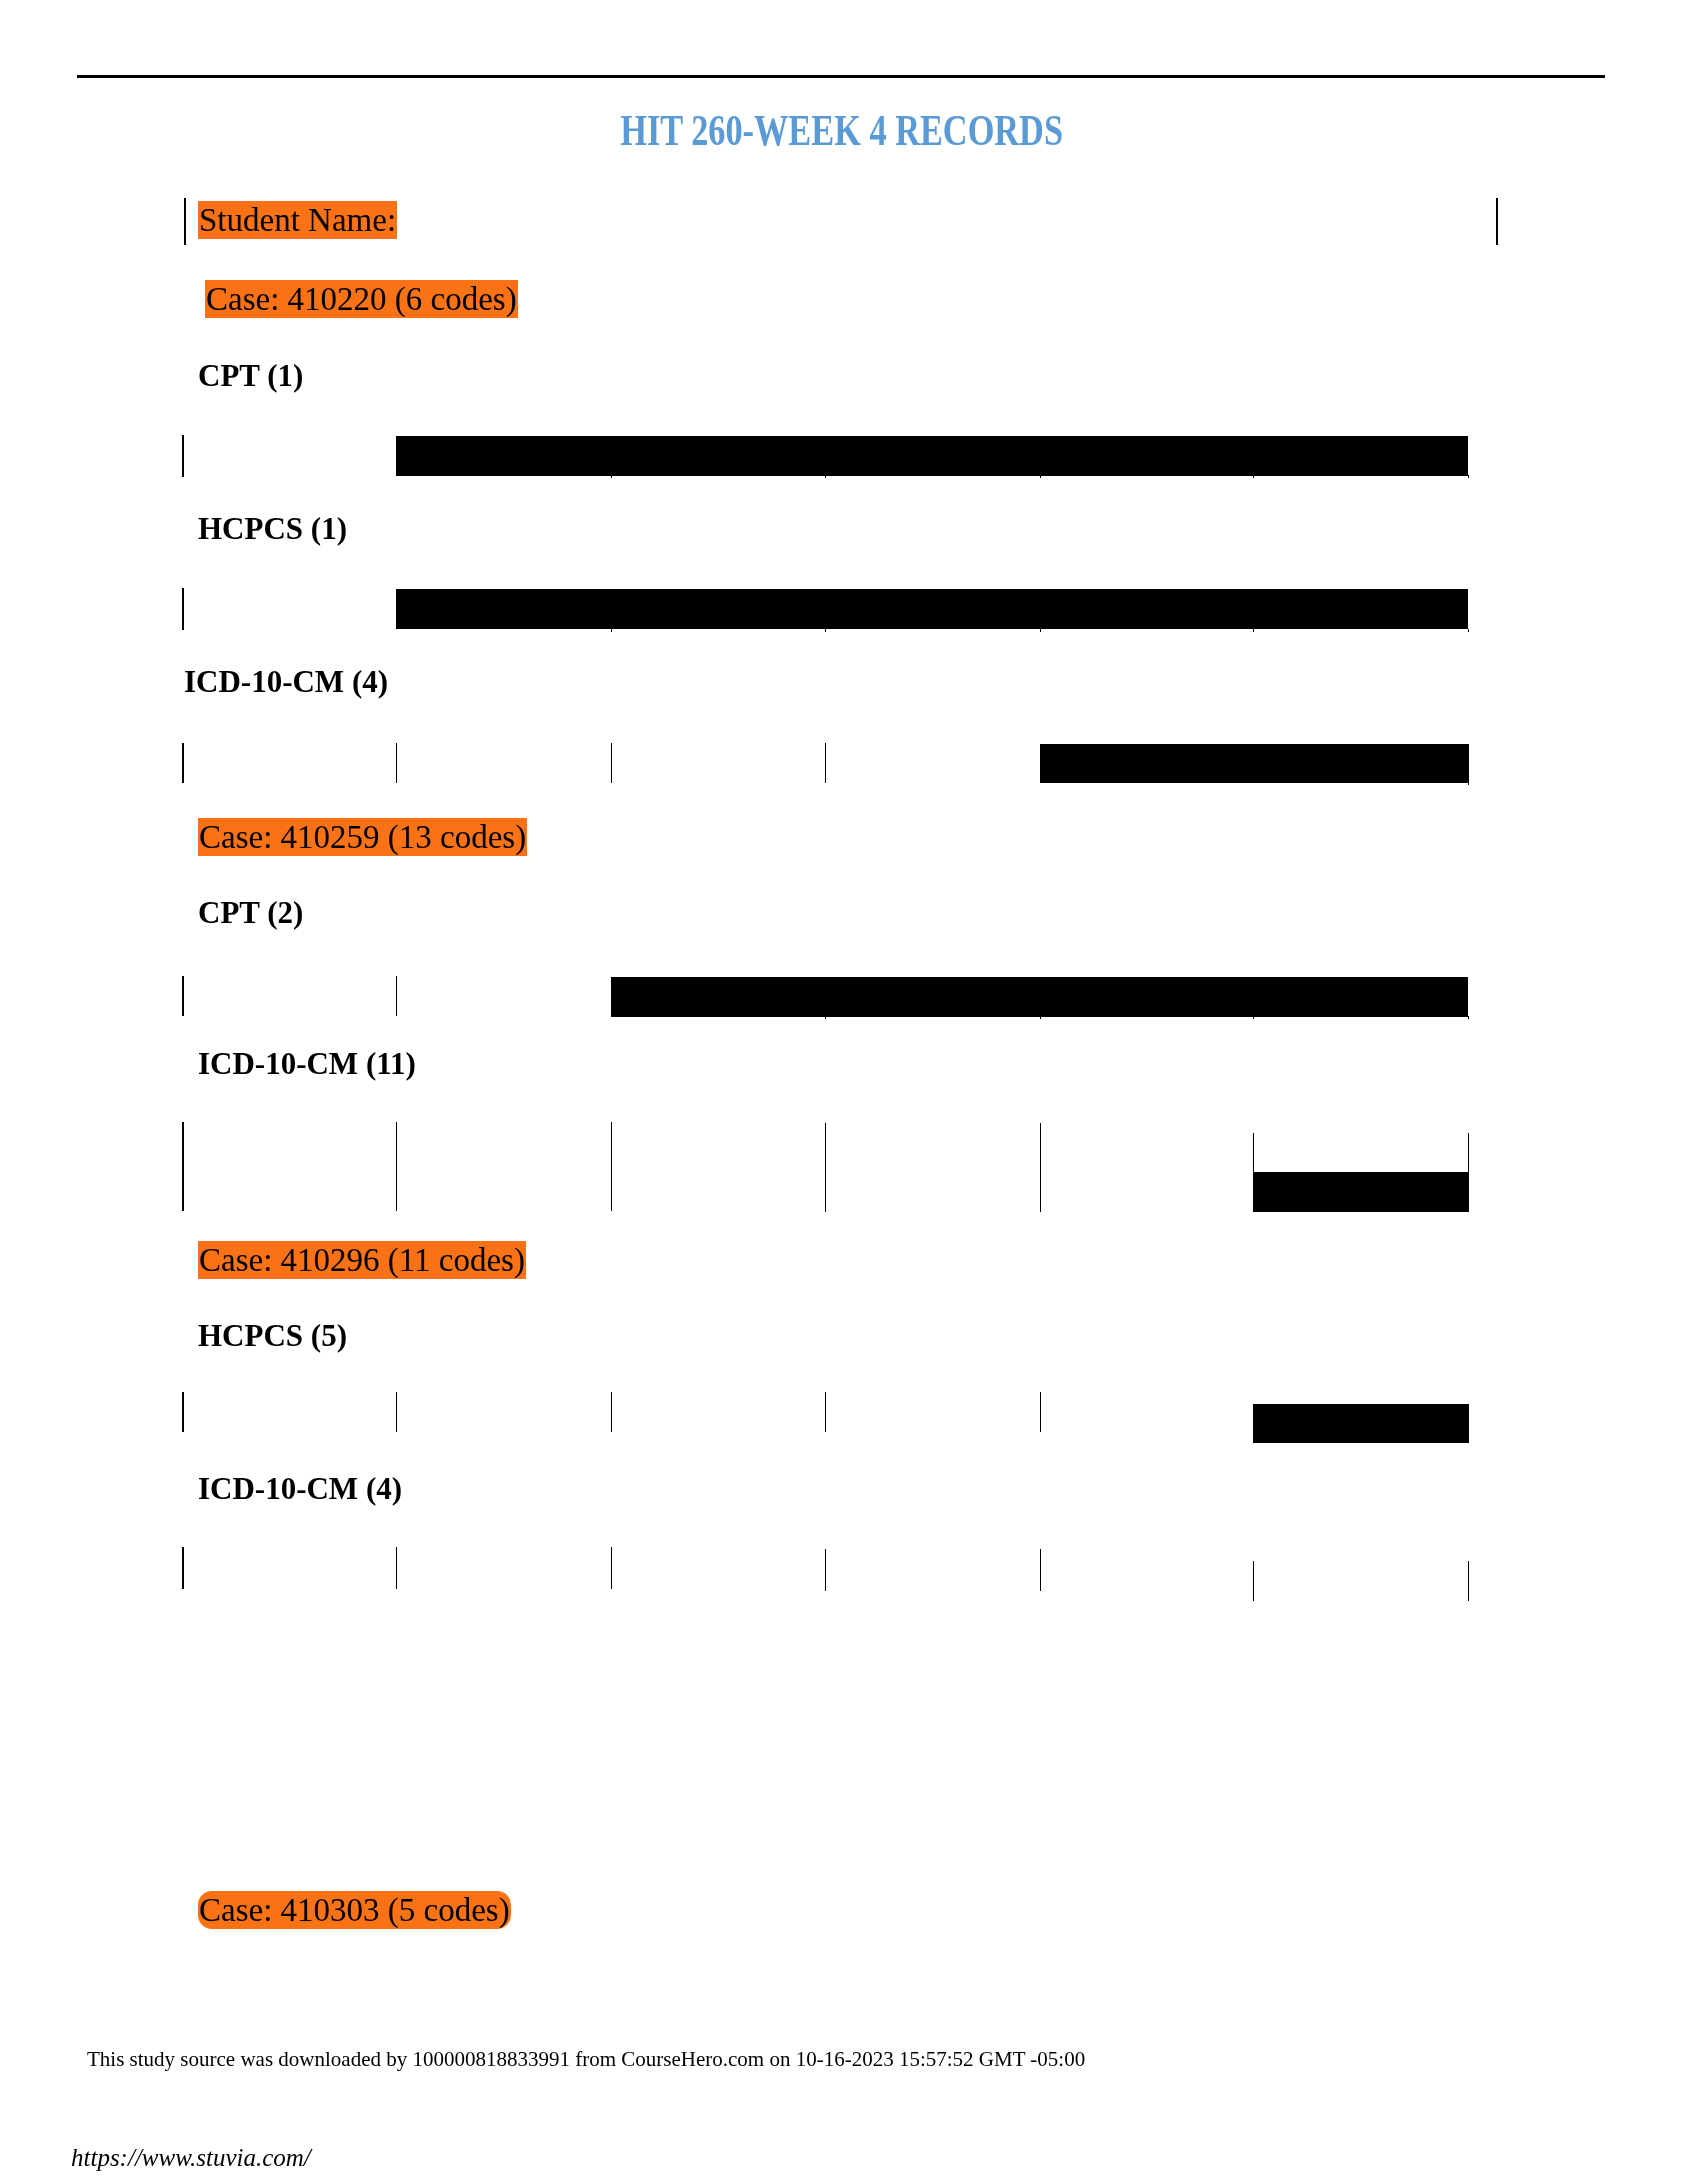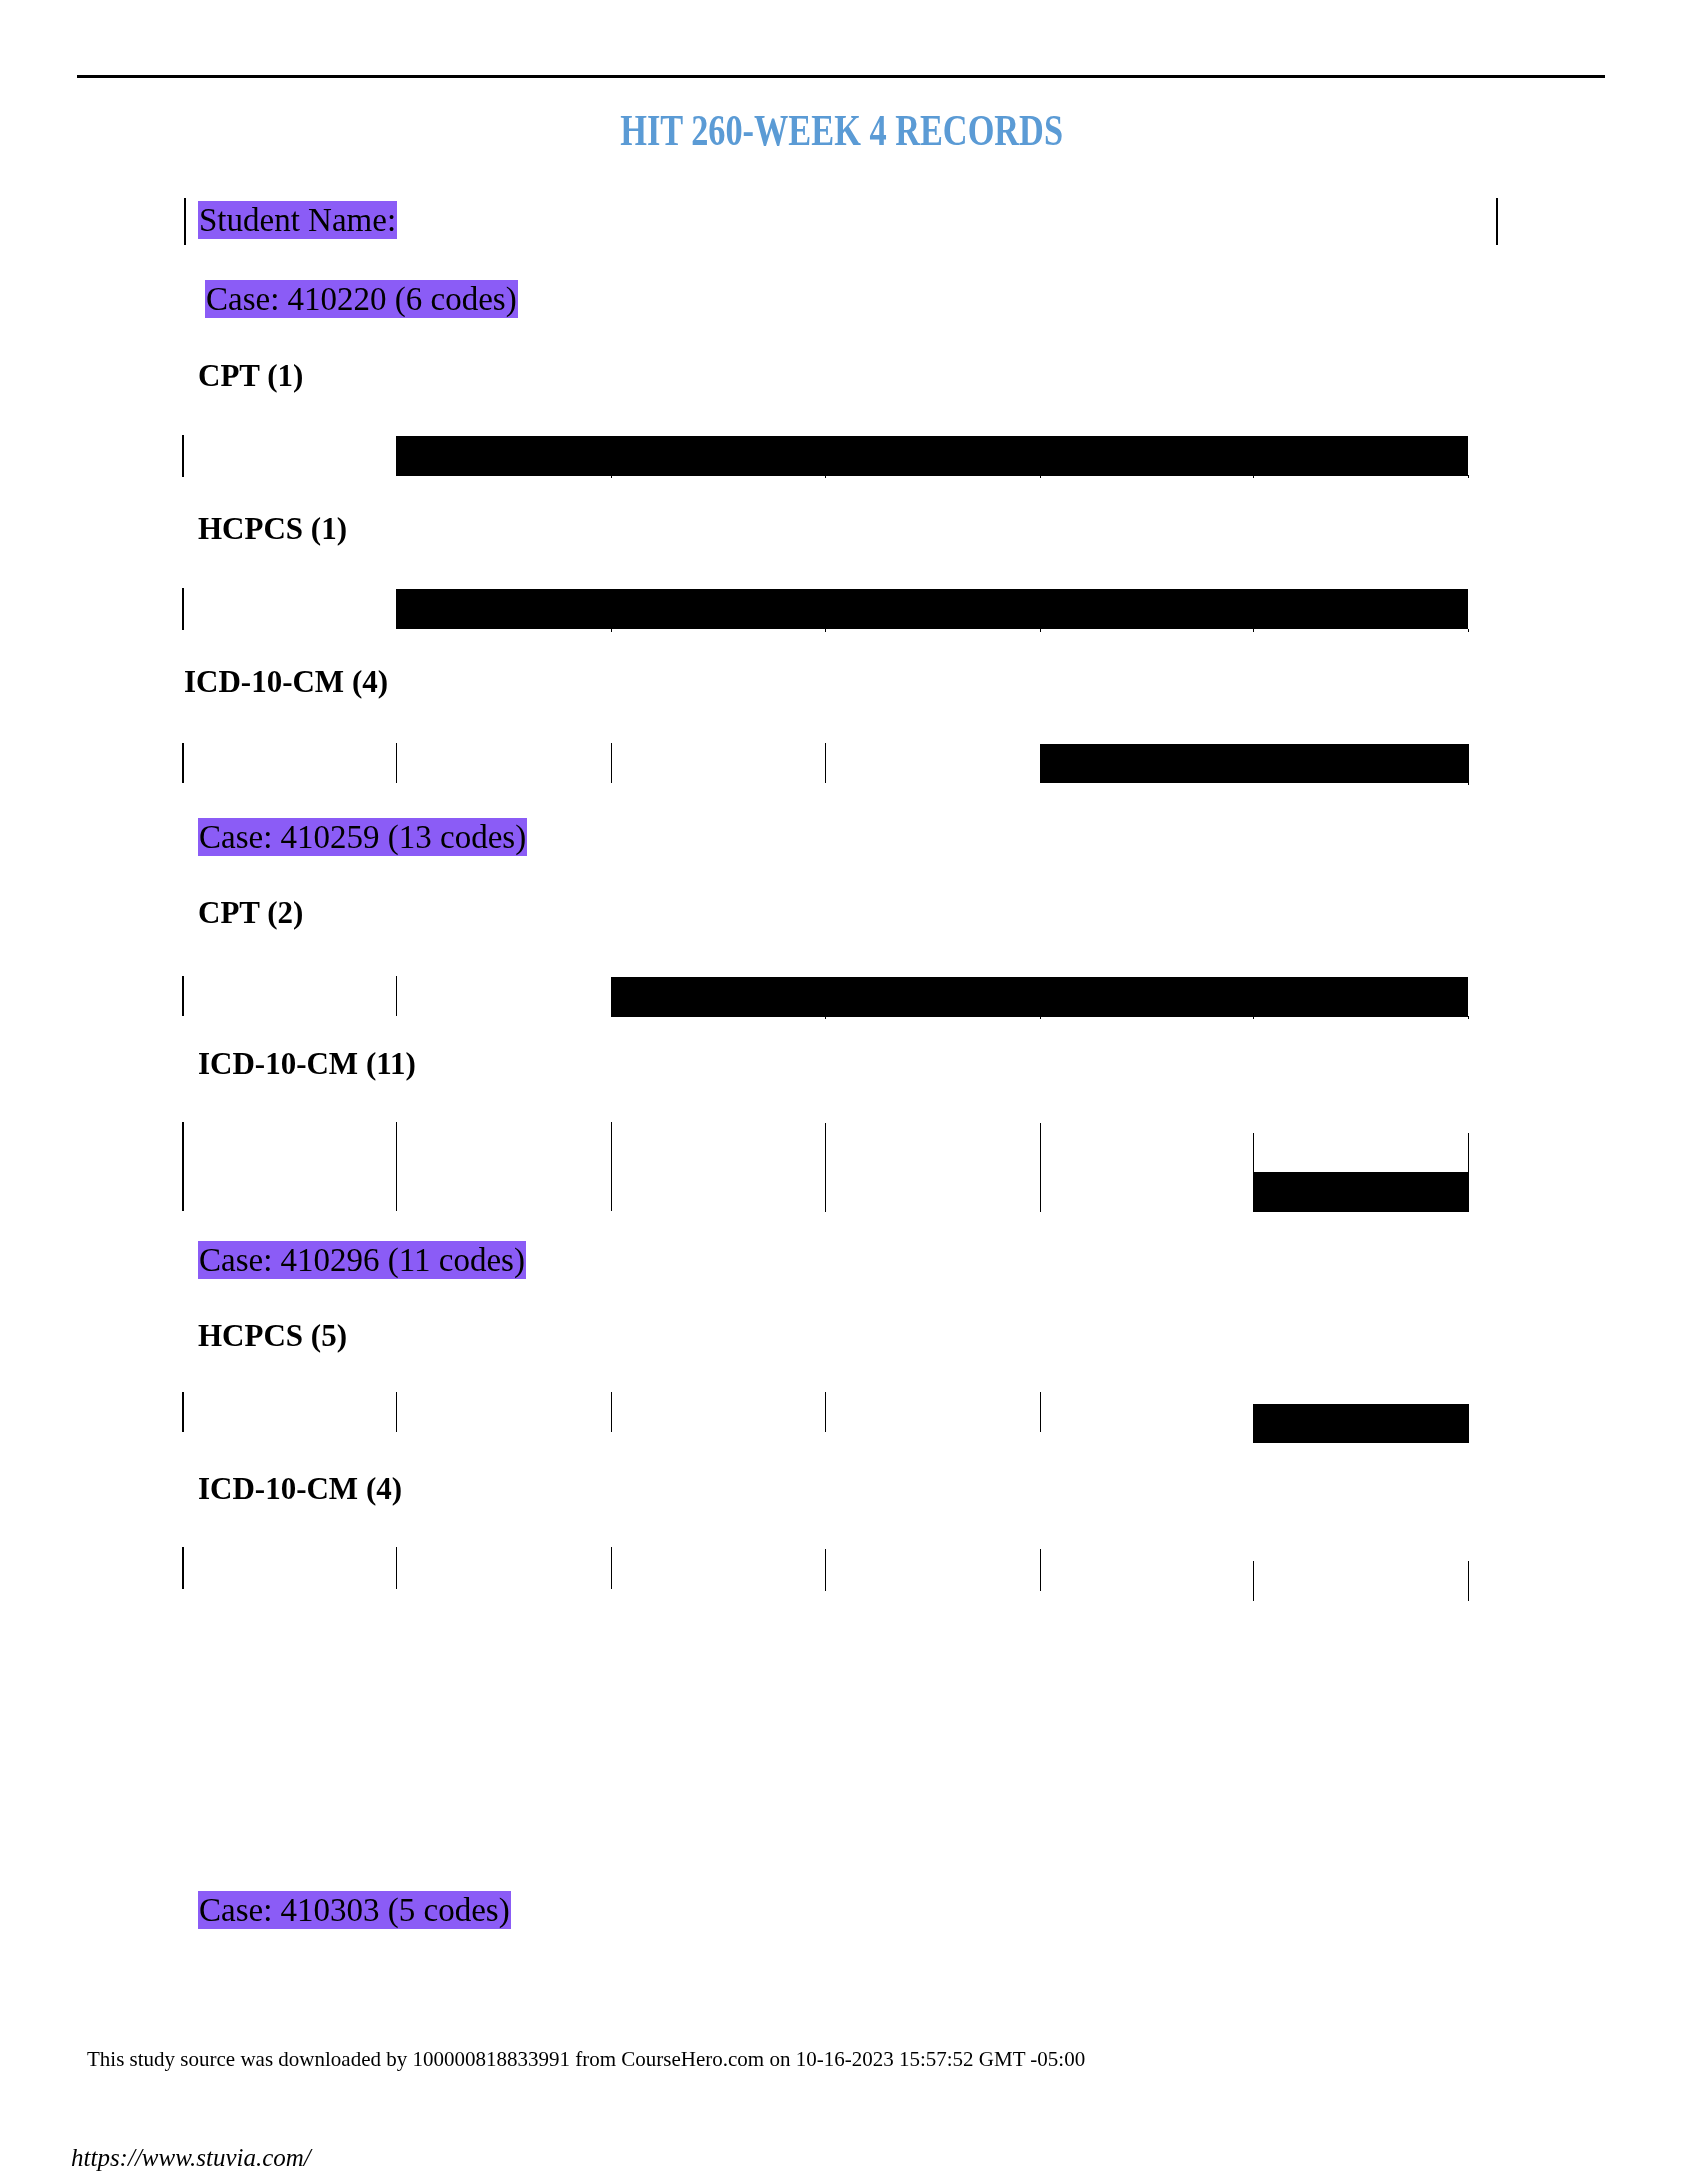--- a/index.html
+++ b/index.html
@@ -1,20 +1,20 @@
 <!DOCTYPE html>
 <html><head>
 <meta charset="utf-8">
 <style>
   html, body { margin: 0; padding: 0; background: #ffffff; }
   body { width: 1683px; height: 2178px; position: relative; overflow: hidden; font-family: "Liberation Serif", serif; color: #000; }
   .abs { position: absolute; }
   .hr { left: 77px; top: 75px; width: 1528px; height: 3px; background: #000; }
   .title { left: 0; width: 1683px; top: 105px; text-align: center; font-family: "Liberation Serif", serif; font-weight: bold; font-size: 44px; color: #5b9bd5; transform: scaleX(0.78); transform-origin: 842px 0; letter-spacing: 0px; }
-  .hl { background: #8b5cf6; font-size: 33px; line-height: 38px; padding: 0 1px; white-space: nowrap; }
+  .hl { background: #f97316; font-size: 33px; line-height: 38px; padding: 0 1px; white-space: nowrap; }
   .vbar { width: 2px; background: #000; }
   .label { font-weight: bold; font-size: 31px; line-height: 36px; white-space: nowrap; }
   .bar { background: #000; }
   .tick { width: 1px; background: #000; }
   .footer { font-size: 21px; white-space: nowrap; }
   .link { font-size: 25px; white-space: nowrap; }
 </style>
 </head>
 <body>
 
@@ -127,17 +127,17 @@
   <div class="abs" style="left:612px; top:1547px; width:213px; height:42px;"></div>
   <div class="abs tick" style="left:825px; top:1549px; height:42px;"></div>
   <div class="abs" style="left:826px; top:1549px; width:214px; height:42px;"></div>
   <div class="abs tick" style="left:1040px; top:1549px; height:42px;"></div>
   <div class="abs" style="left:1041px; top:1549px; width:213px; height:42px;"></div>
   <div class="abs tick" style="left:1253px; top:1561px; height:40px;"></div>
   <div class="abs" style="left:1254px; top:1561px; width:214px; height:40px;"></div>
   <div class="abs tick" style="left:1468px; top:1561px; height:40px;"></div>
 </div>
 
-<div class="abs hl" style="left:198px; top:1891px;">Case: 410303 (5 codes)</div>
+<div class="abs hl" style="left:198px; top:1891px;border-radius:14px;">Case: 410303 (5 codes)</div>
 
 <div class="abs footer" style="left:87px; top:2047px;">This study source was downloaded by 100000818833991 from CourseHero.com on 10-16-2023 15:57:52 GMT -05:00</div>
 <div class="abs link" style="left:71px; top:2144px;font-style:italic;">https://www.stuvia.com/</div>
 
 
 </body></html>

